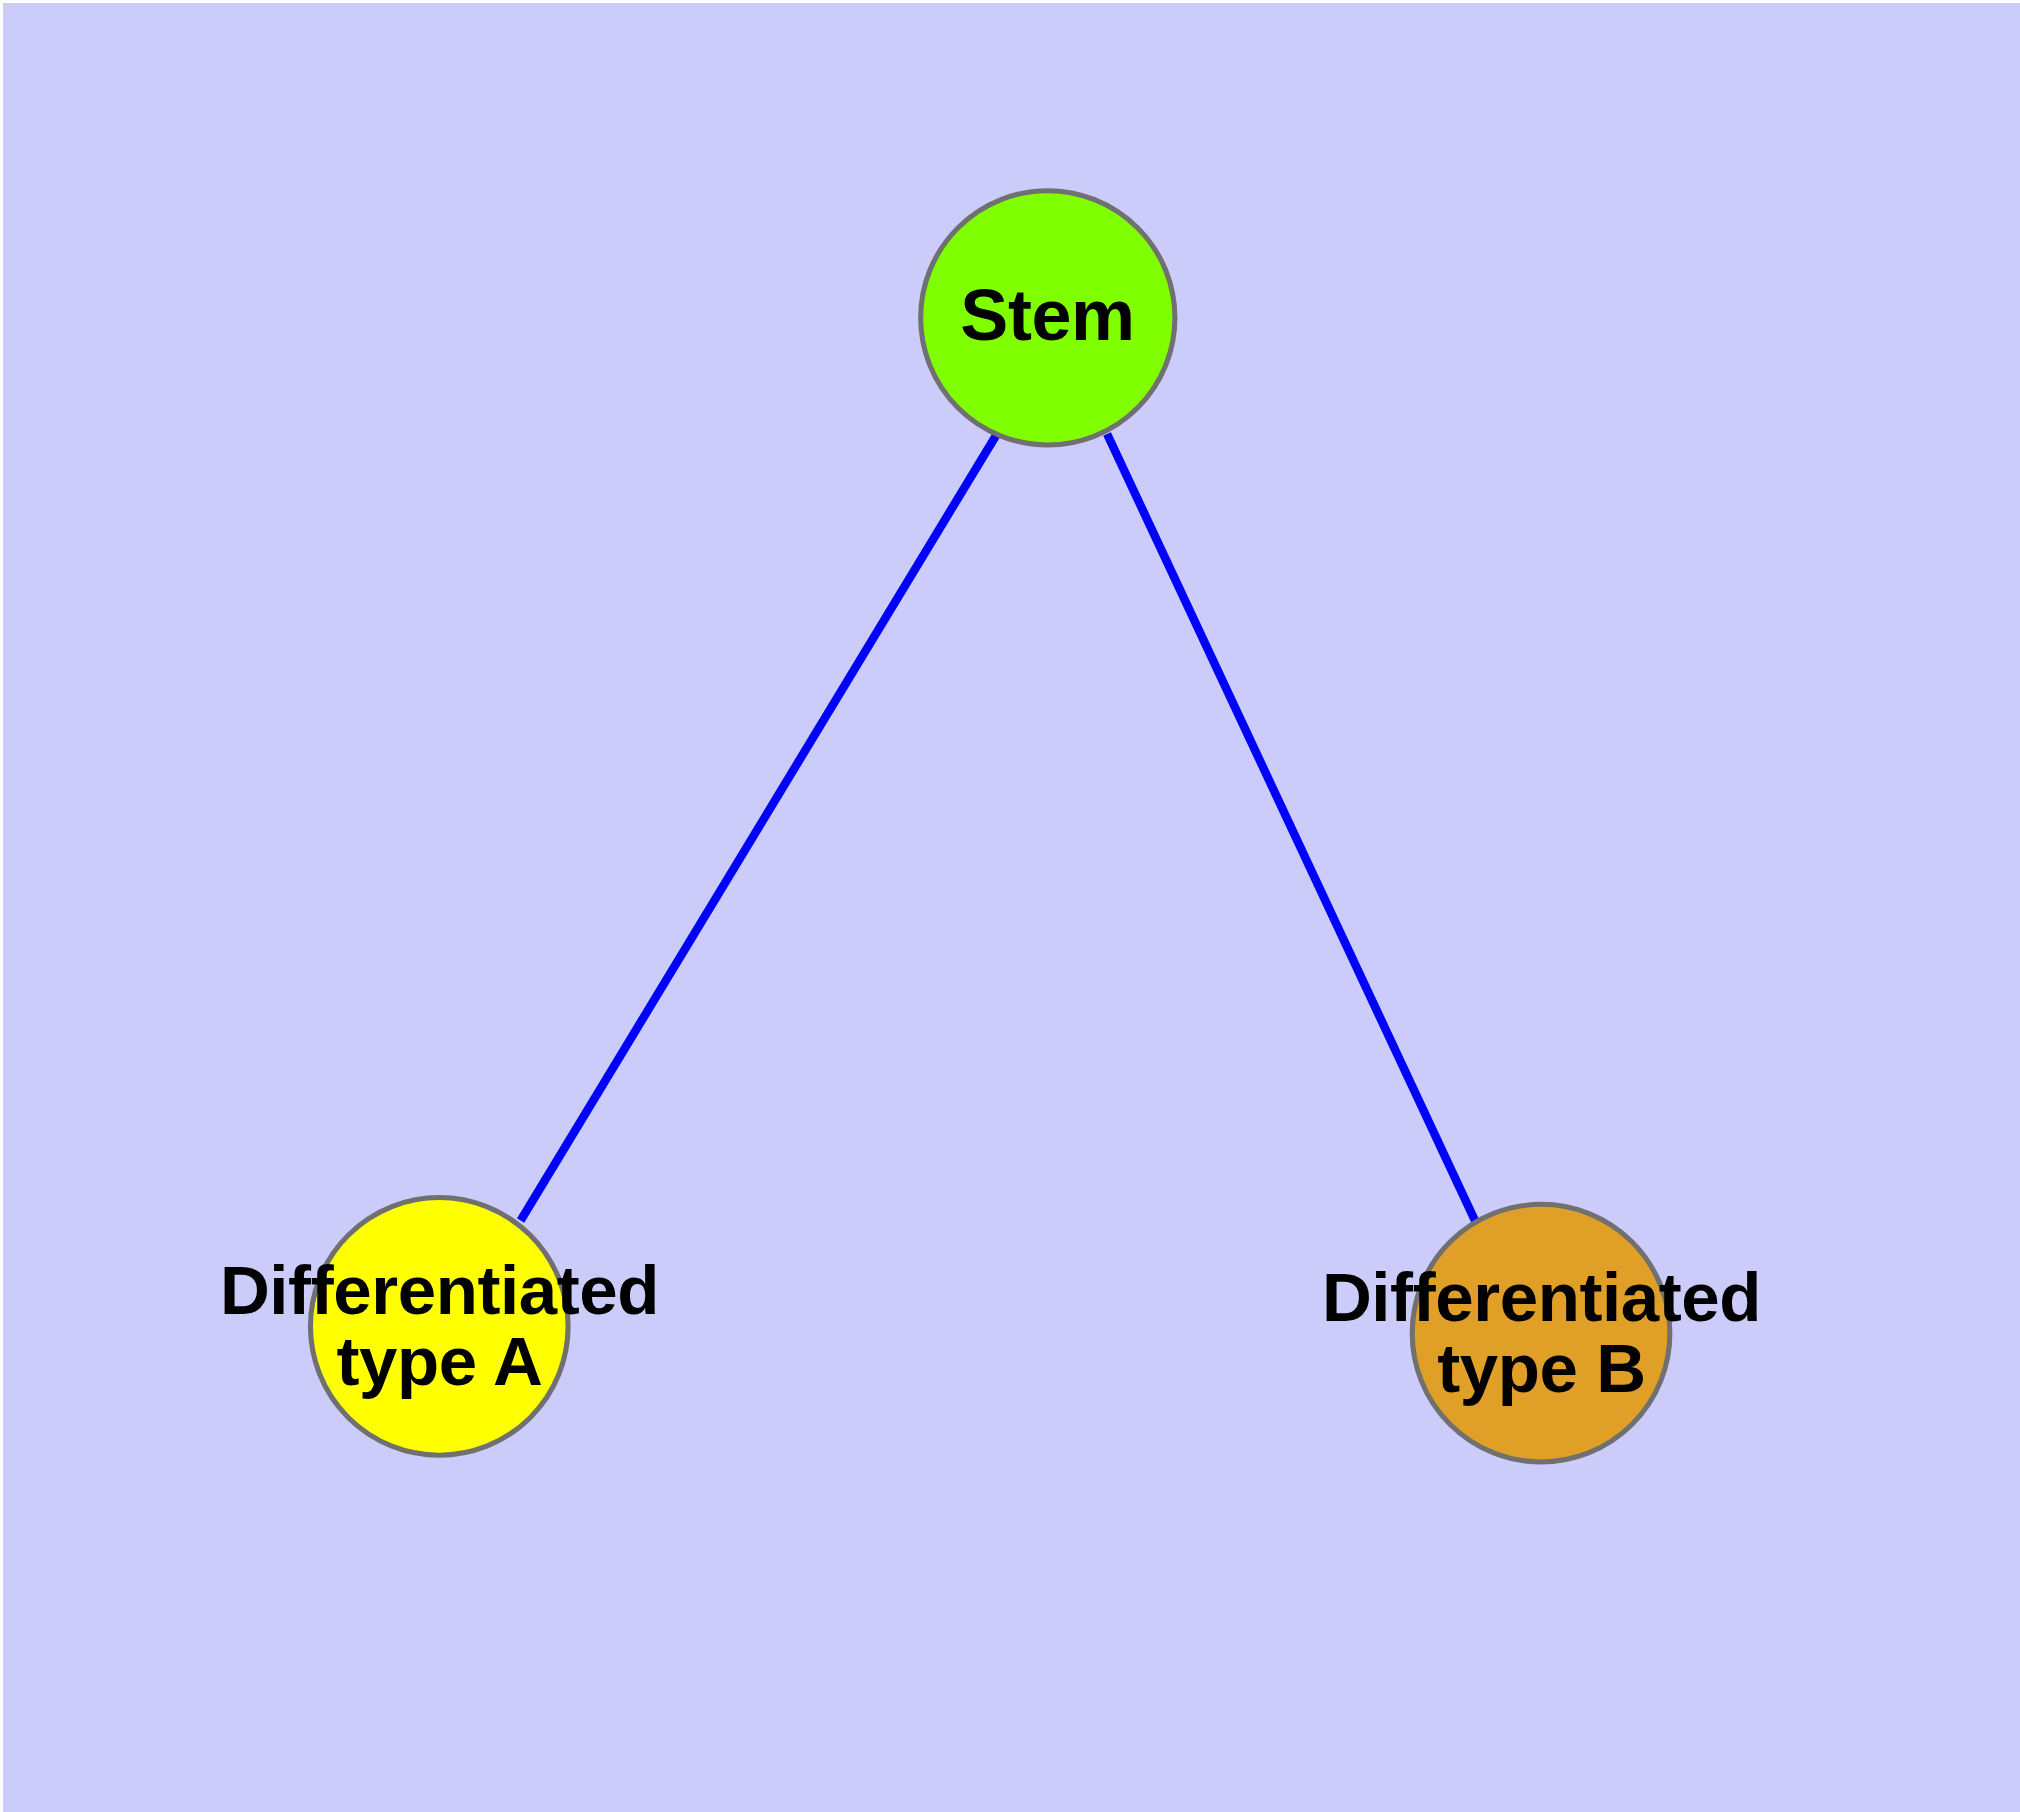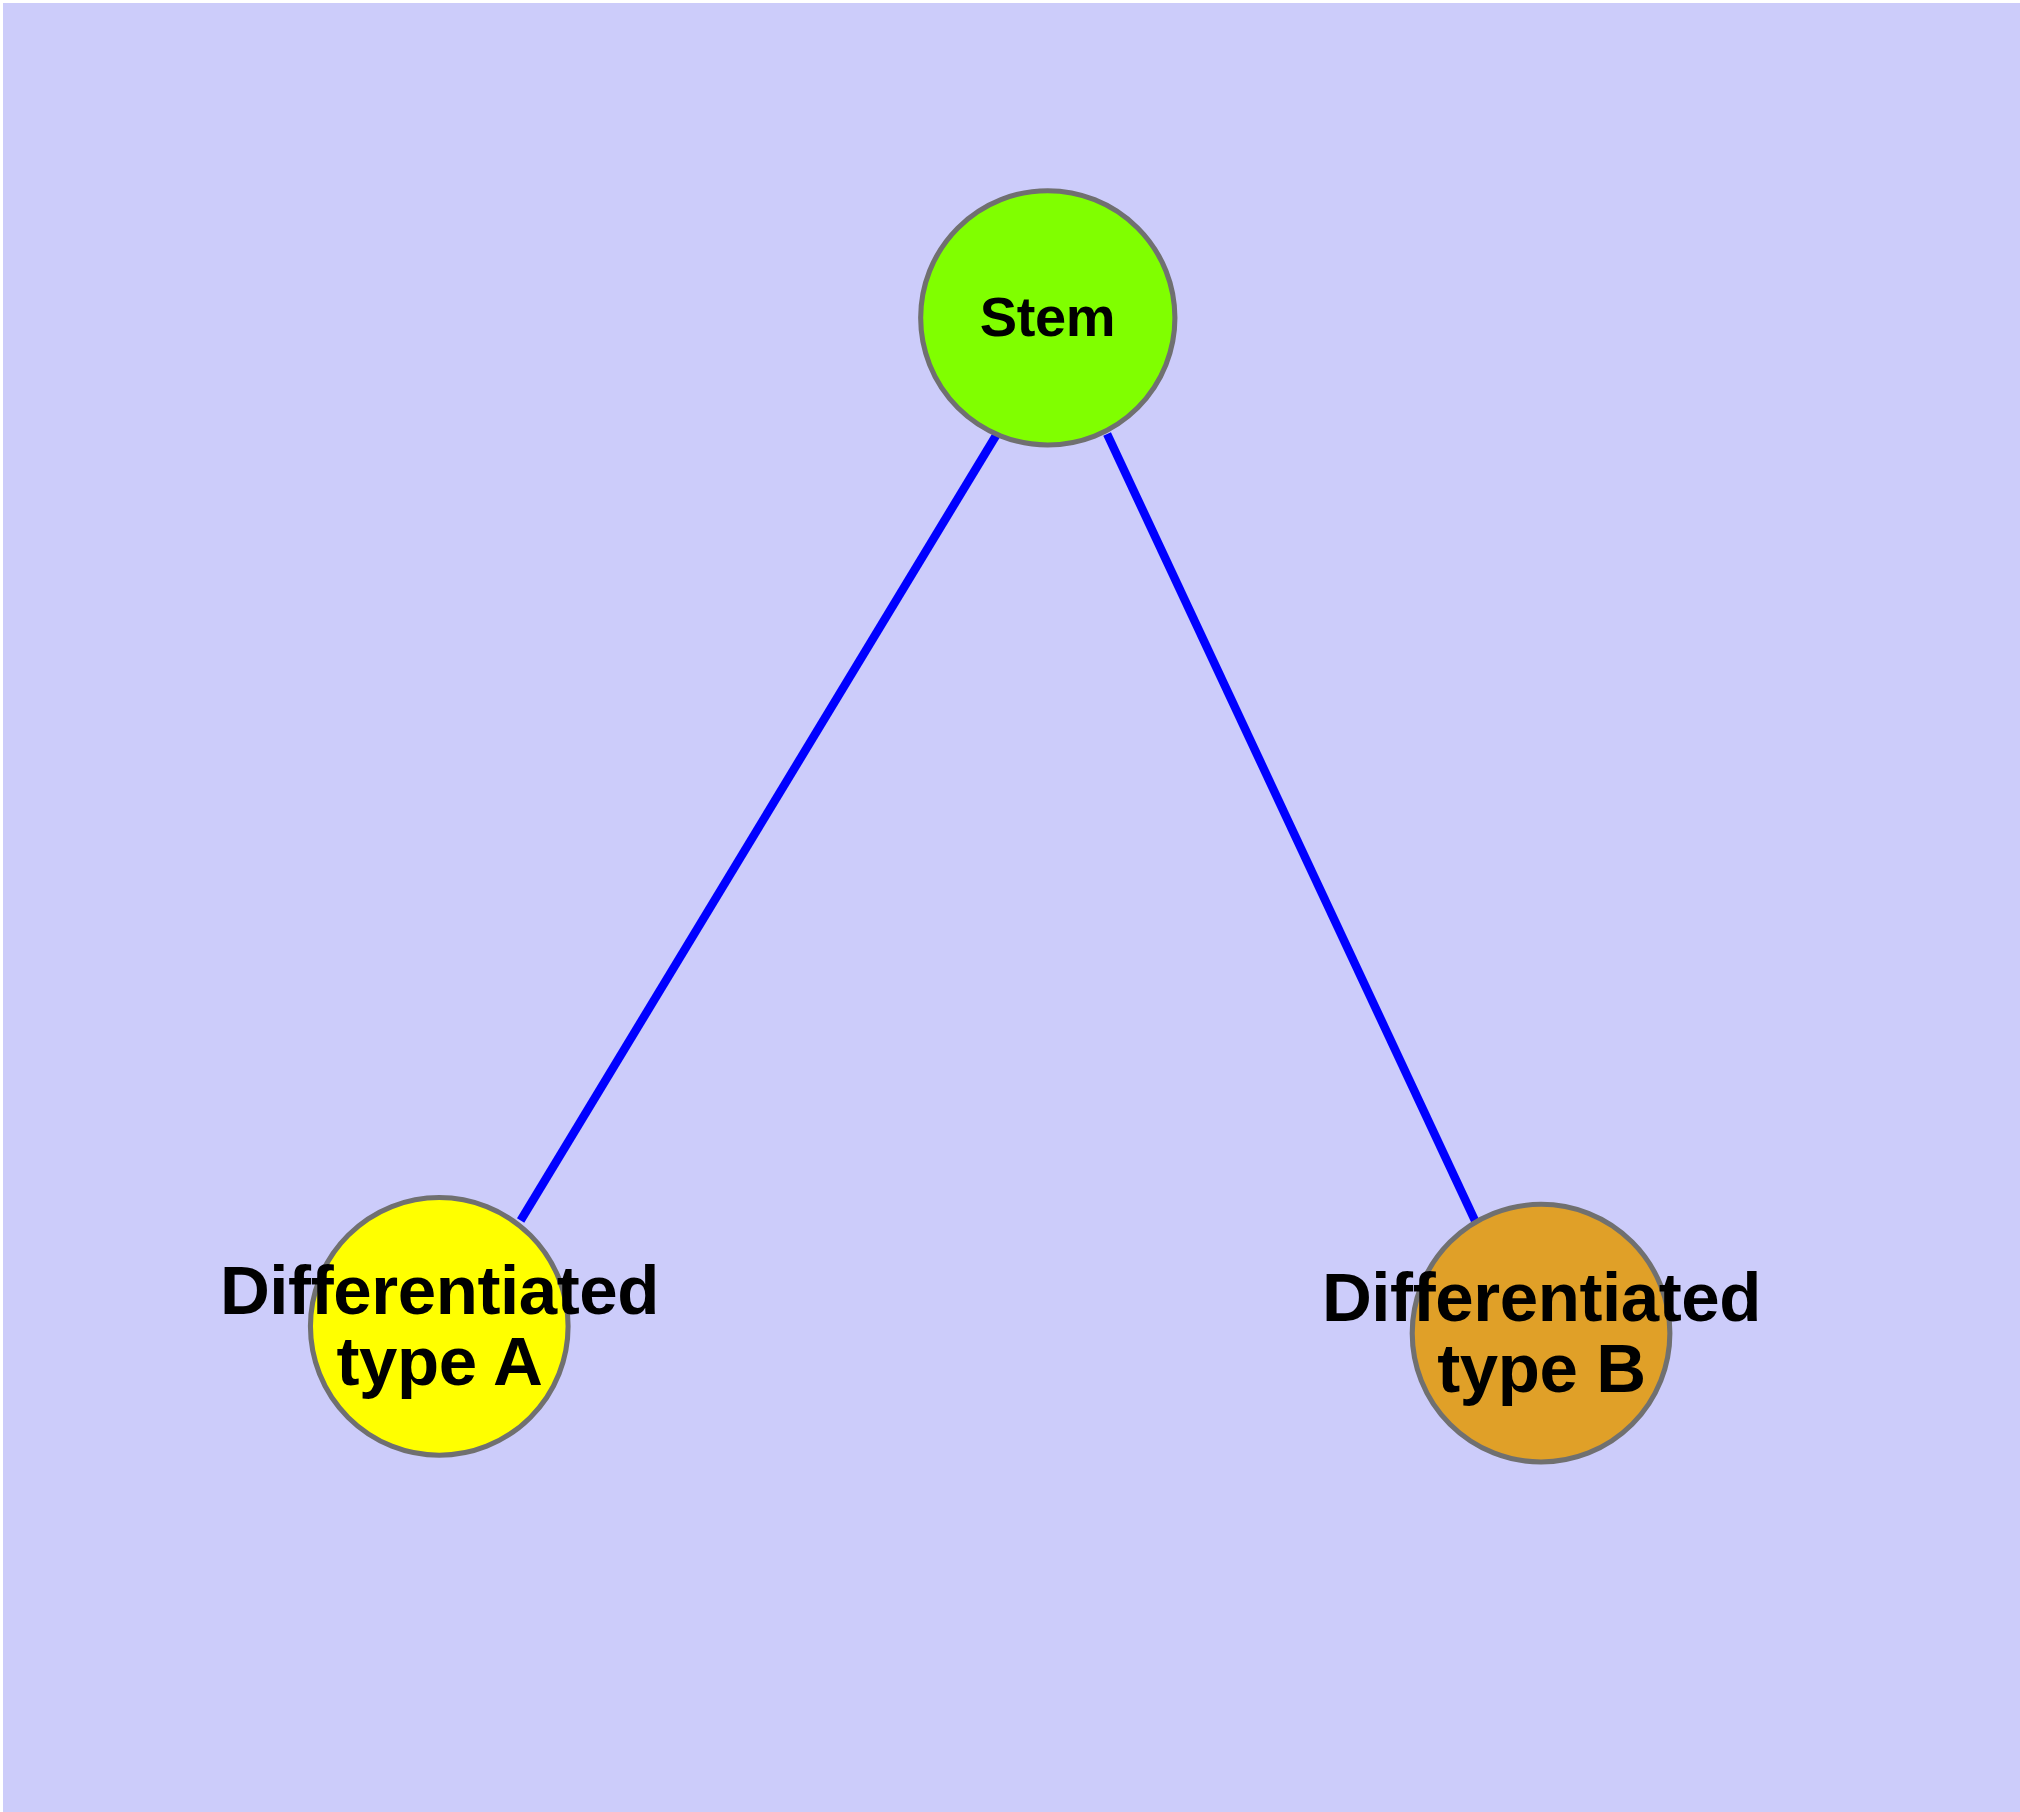--- a/index.html
+++ b/index.html
@@ -64,21 +64,21 @@
       <line id="edge-1" stroke="#0000ff" stroke-width="10" stroke-linecap="butt" x1="1306" y1="512" x2="1740" y2="1440"></line>
     </g>
 
     <g>
       <circle id="node-0" cx="1236" cy="375" r="150" fill="#80ff00" stroke="#707070" stroke-width="6"></circle>
       <circle id="node-1" cx="518" cy="1565" r="152" fill="#ffff00" stroke="#707070" stroke-width="6"></circle>
       <circle id="node-2" cx="1818" cy="1573" r="152" fill="#e0a028" stroke="#707070" stroke-width="6"></circle>
     </g>
   </svg>
 
-  <div class="node-label root" id="label-0" style="font-size: 56px; width: 1187px; left: 454px; top: 288px;">Stem</div>
+  <div class="node-label root" id="label-0" style="font-size: 72px; width: 1187px; left: 454px; top: 278px;">Stem</div>
 
   <div class="node-label leaf" id="label-1" style="font-size: 69px; width: 1187px; left: -154px; top: 1255px;">Differentiated
 type A</div>
 
   <div class="node-label leaf" id="label-2" style="font-size: 69px; width: 1187px; left: 948px; top: 1262px;">Differentiated
 type B</div>
 
 </div>
 
 

